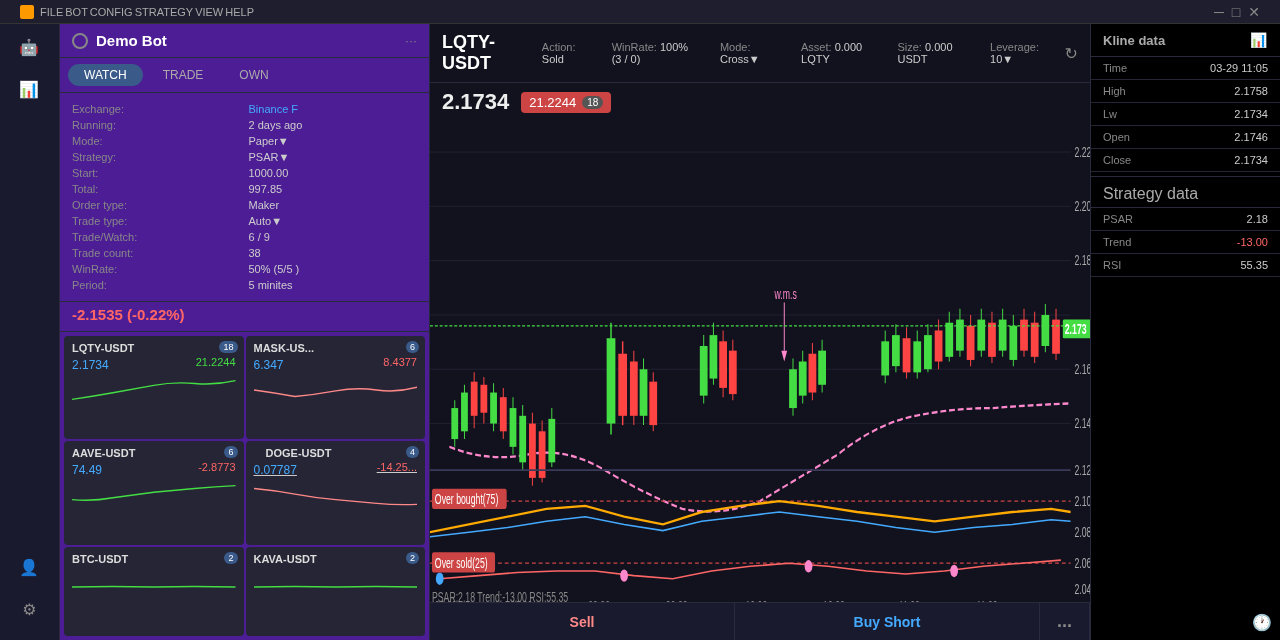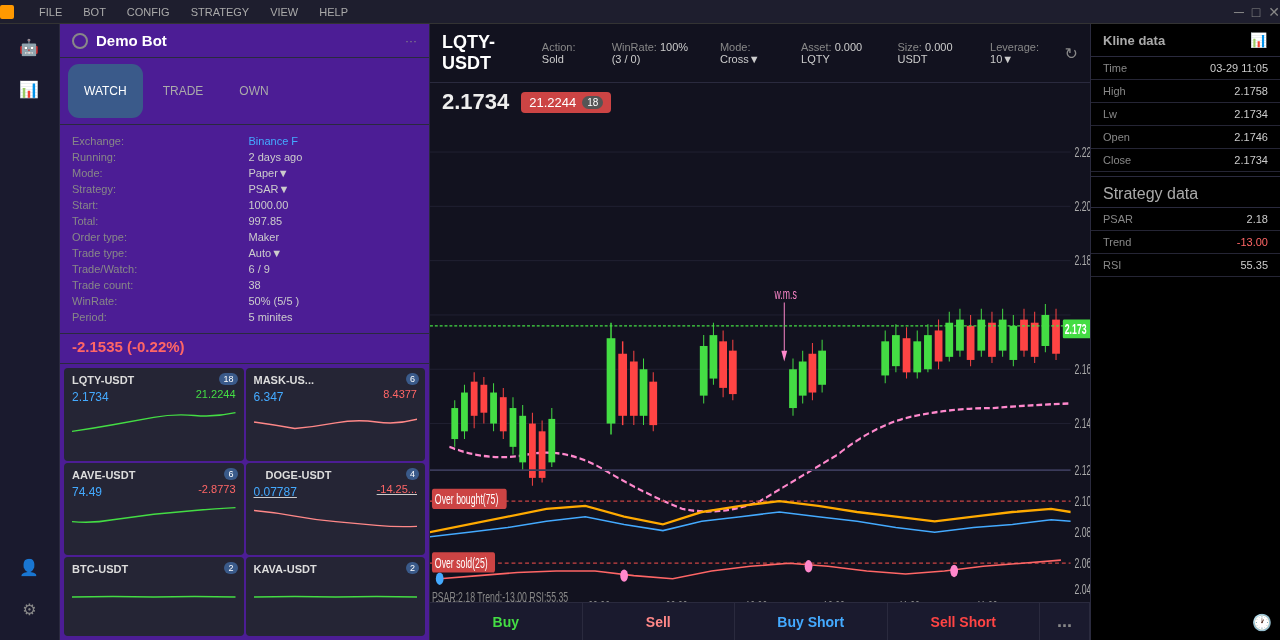--- a/index.html
+++ b/index.html
@@ -12,22 +12,22 @@
       height: 640px;
       overflow: hidden;
     }
 
     
     .menu-bar {
       background: #1e1e2e;
       display: flex;
       align-items: center;
       height: 24px;
-      padding: 0 0;
-      gap: 21px;
+      padding: 0 20px;
+      gap: 2px;
       border-bottom: 1px solid #333;
     }
     .menu-bar span {
       color: #aaa;
       font-size: 11px;
       cursor: pointer;
     }
     .app-icon {
       width: 14px; height: 14px;
       background: #f90;
@@ -114,21 +114,21 @@
     }
 
     
     .tab-bar {
       display: flex;
       padding: 6px 8px;
       gap: 4px;
       border-bottom: 1px solid #2a2a3e;
     }
     .tab {
-      padding: 20px 16px;
+      padding: 4px 16px;
       border-radius: 11px;
       cursor: pointer;
       font-size: 12px;
       color: #aaa;
     }
     .tab.active {
       background: #3a5a8a;
       color: #fff;
     }
 
@@ -724,24 +724,22 @@
         <text x="5" y="247" fill="#fff" font-size="9">Over bought(75)</text>
 
         <rect x="2" y="278" width="65" height="13" fill="#c44" rx="2"></rect>
         <text x="5" y="288" fill="#fff" font-size="9">Over sold(25)</text>
 
         <text x="2" y="310" fill="#888" font-size="9">PSAR:2.18 Trend:-13.00 RSI:55.35</text>
       </svg>
     </div>
 
     <div class="chart-bottom">
-      <div class="chart-action-btn buy">Buy</div>
       <div class="chart-action-btn sell">Sell</div>
       <div class="chart-action-btn buy-short">Buy Short</div>
-      <div class="chart-action-btn sell-short">Sell Short</div>
       <div class="chart-action-btn more">...</div>
     </div>
   </div>
 
   <div class="right-panel">
     <div style="display:flex; align-items:center; justify-content:space-between; padding: 8px 12px; border-bottom:1px solid #2a2a3e;">
       <span class="right-panel-header" style="padding:0; border:none;">Kline data</span>
       <span style="color:#888; cursor:pointer; font-size:14px;">📊</span>
     </div>
 

